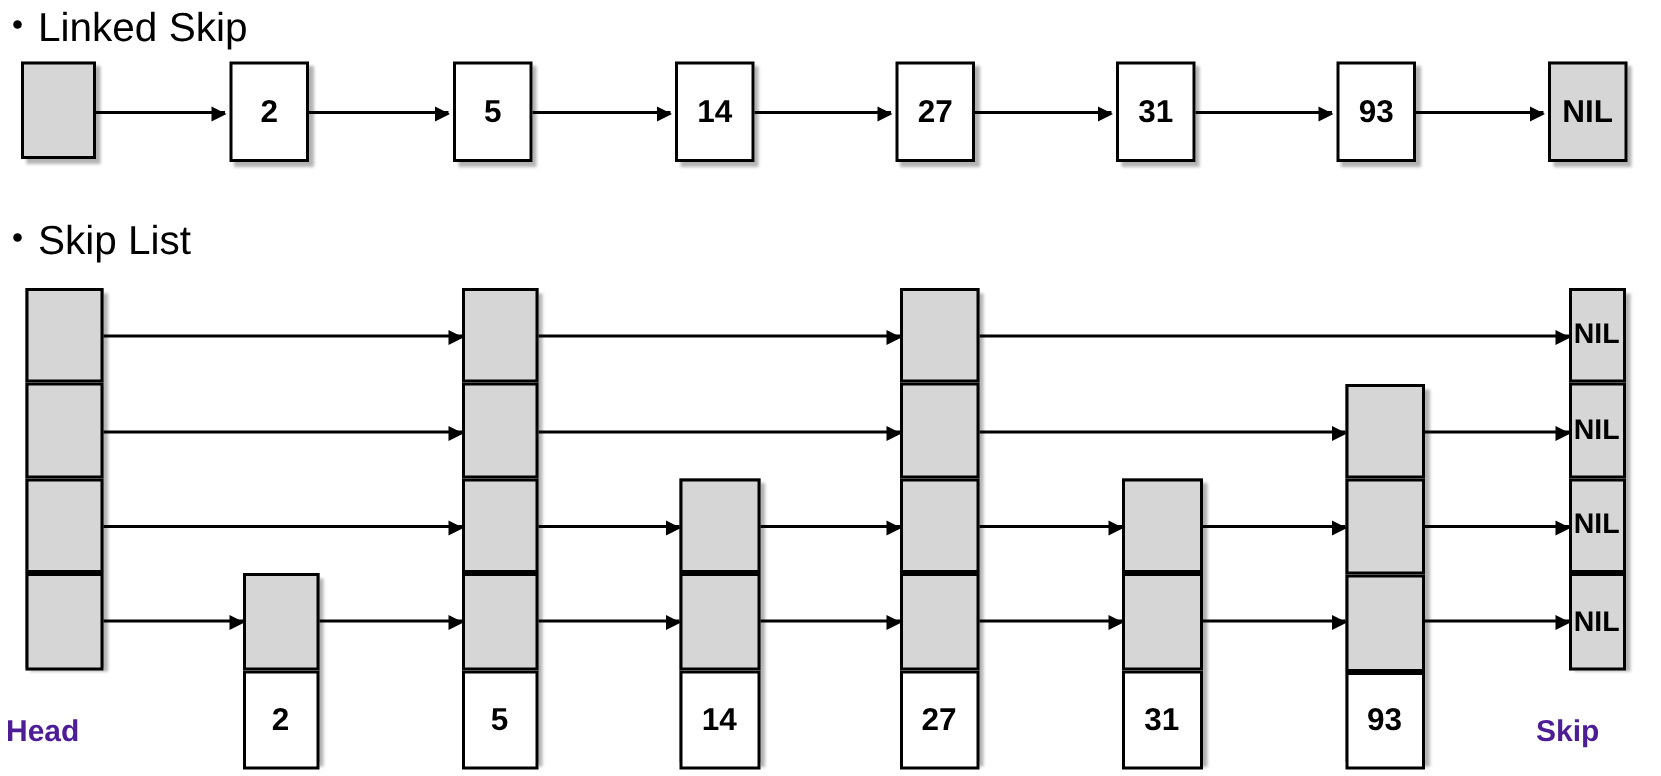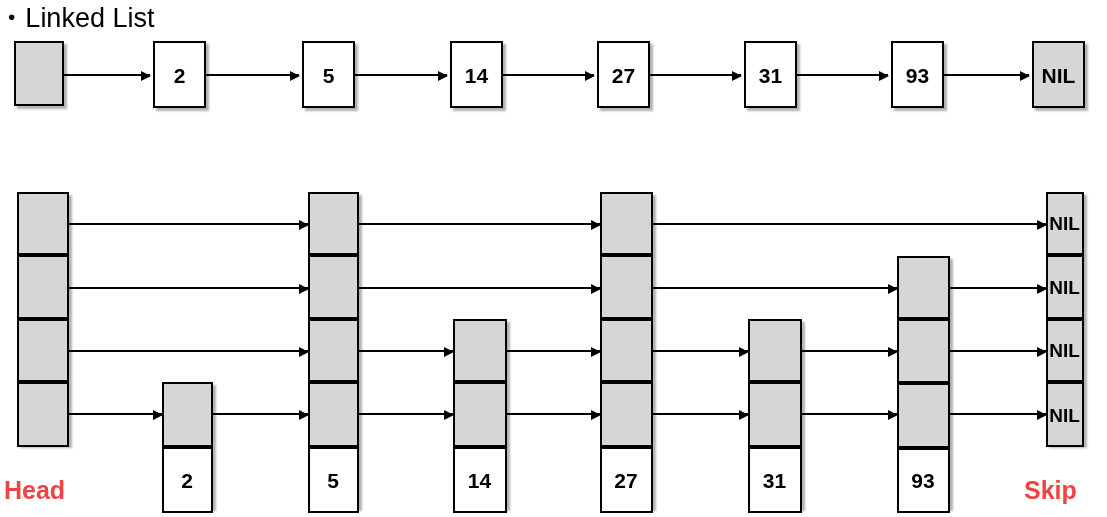--- a/index.html
+++ b/index.html
@@ -105,34 +105,34 @@
     top: -5.5px;
     width: 0; height: 0;
     border-left: 10px solid #000000;
     border-top: 5.5px solid transparent;
     border-bottom: 5.5px solid transparent;
   }
 
   
   .endlabel {
     position: absolute;
-    font-size: 25px;
+    font-size: 20px;
     font-weight: bold;
-    color: #ef4444;
+    color: #4c1d95;
     white-space: nowrap;
     line-height: 1;
   }
 </style>
 </head>
 <body>
 
 <div class="stage">
 
   <div class="heading" style="left:8px; top:4px;">
-    <span class="bullet">•</span><span class="htext">Linked List</span>
+    <span class="bullet">•</span><span class="htext">Linked Skip</span>
   </div>
 
   <div>
 
     <div class="box gray" style="left:14px; top:41px; width:50px; height:65px;">
       <div class="lbl"></div>
     </div>
 
     <div class="box" style="left:153px; top:41px; width:53px; height:67px;">
       <div class="lbl">2</div>
@@ -159,20 +159,23 @@
 
     <div class="arrow" style="left:64px;  top:74px; width:86px;"></div>
     <div class="arrow" style="left:206px; top:74px; width:93px;"></div>
     <div class="arrow" style="left:355px; top:74px; width:92px;"></div>
     <div class="arrow" style="left:503px; top:74px; width:91px;"></div>
     <div class="arrow" style="left:650px; top:74px; width:91px;"></div>
     <div class="arrow" style="left:797px; top:74px; width:91px;"></div>
     <div class="arrow" style="left:944px; top:74px; width:85px;"></div>
   </div>
 
+  <div class="heading" style="left:8px; top:146px;">
+    <span class="bullet">•</span><span class="htext">Skip List</span>
+  </div>
 
   <div>
 
     <div class="tower" style="left:17px; top:192px; width:52px; height:253px;">
       <div class="cell" style="top:-2.5px;  width:52px; height:63.5px;">
         <div class="ctext"></div>
       </div>
       <div class="cell" style="top:61px;    width:52px; height:63.5px;">
         <div class="ctext"></div>
       </div>

